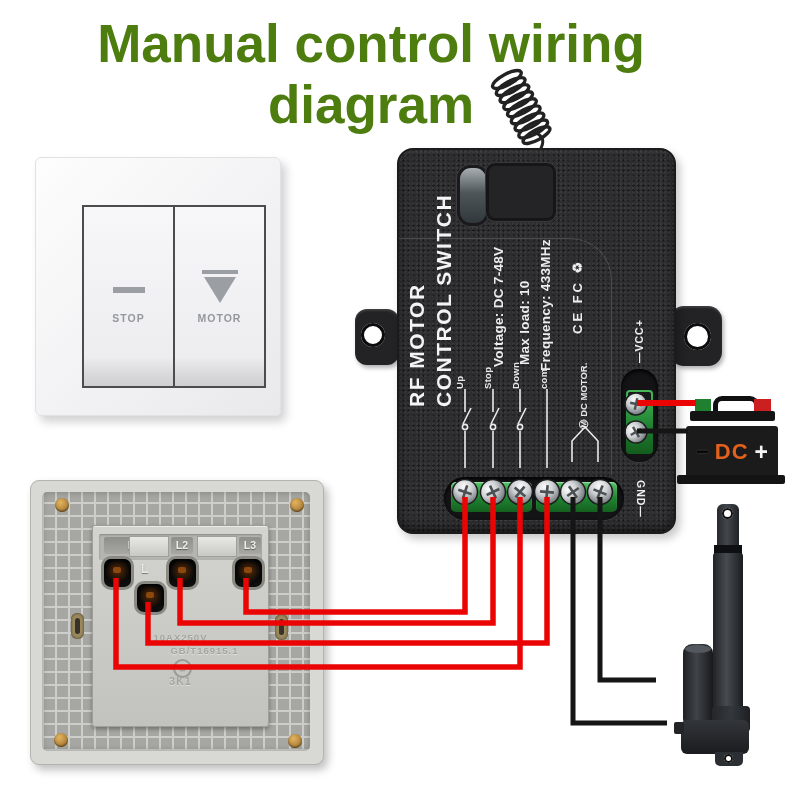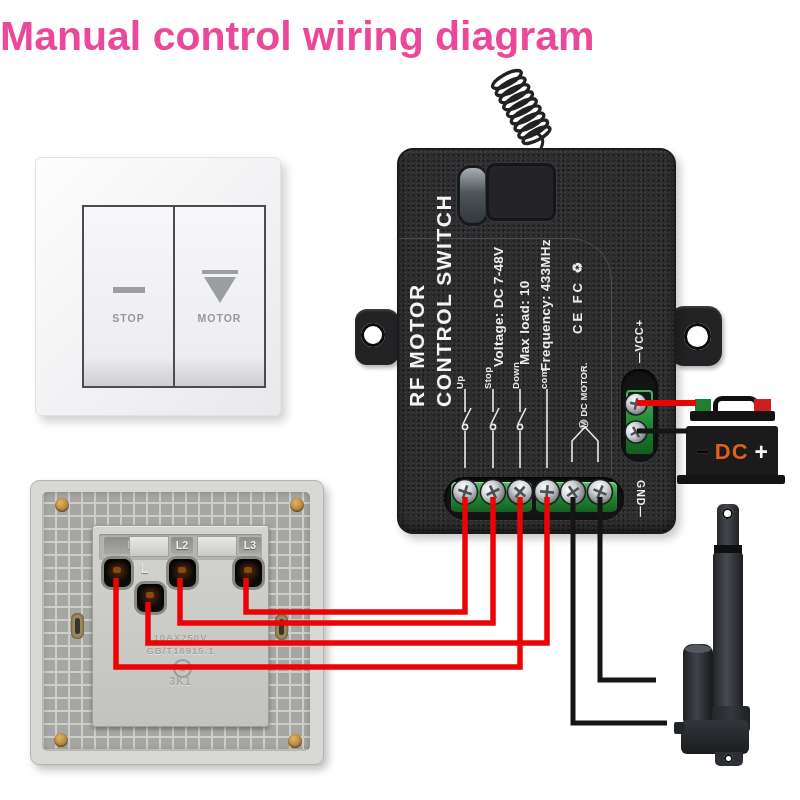--- a/index.html
+++ b/index.html
@@ -1,21 +1,21 @@
 <!DOCTYPE html>
 <html><head>
 <meta charset="utf-8">
 <style>
   html,body{margin:0;padding:0;}
   body{width:800px;height:800px;position:relative;background:#ffffff;
        font-family:"Liberation Sans",sans-serif;overflow:hidden;}
 
   
-  .title{position:absolute;left:0;top:13px;width:742px;
-         font-size:41px;font-weight:bold;letter-spacing:0px;color:#ec4899;}
+  .title{position:absolute;left:0;top:13px;width:742px;text-align:center;
+         font-size:53px;font-weight:bold;letter-spacing:0px;color:#4d7c0f;}
 
   
   .remote{position:absolute;left:35px;top:157px;width:244px;height:257px;
           background:linear-gradient(135deg,#fdfdfd,#f2f2f4 55%,#e9e9ec);
           border-radius:6px;border:1px solid #e2e2e5;
           box-shadow:5px 6px 10px rgba(0,0,0,.18);}
   .keyframe{position:absolute;left:46px;top:47px;width:180px;height:179px;
             border:2px solid #4a4c4e;display:flex;}
   .key{flex:1;border-right:2px solid #4a4c4e;display:flex;flex-direction:column;
        align-items:center;justify-content:center;
@@ -248,21 +248,21 @@
       <div class="ttab" style="left:72px;">L2</div>
       <div class="mplate" style="left:98px;"></div>
       <div class="ttab" style="left:140px;">L3</div>
     </div>
     <div class="hole" style="left:11px;top:33px;"></div>
     <div class="hole" style="left:76px;top:33px;"></div>
     <div class="hole" style="left:142px;top:33px;"></div>
     <div class="llabel" style="left:48px;top:36px;">L</div>
     <div class="hole" style="left:44px;top:58px;"></div>
     <div class="btext" style="top:106px;font-size:9.5px;text-decoration:underline;">10AX250V</div>
-    <div class="btext" style="top:119px;font-size:9.5px;">GB/T16915.1</div>
+    <div class="btext" style="top:119px;font-size:9.5px;margin-left:24px;">GB/T16915.1</div>
     <div class="clogo">☲</div>
     <div class="btext" style="top:149px;font-size:10.5px;">3K1</div>
   </div>
   <div class="screwg" style="left:24px;top:17px;"></div>
   <div class="screwg" style="left:259px;top:17px;"></div>
   <div class="screwg" style="left:23px;top:252px;"></div>
   <div class="screwg" style="left:257px;top:253px;"></div>
   <div class="slot" style="left:40px;top:132px;"></div>
   <div class="slot" style="left:244px;top:133px;"></div>
 </div>

